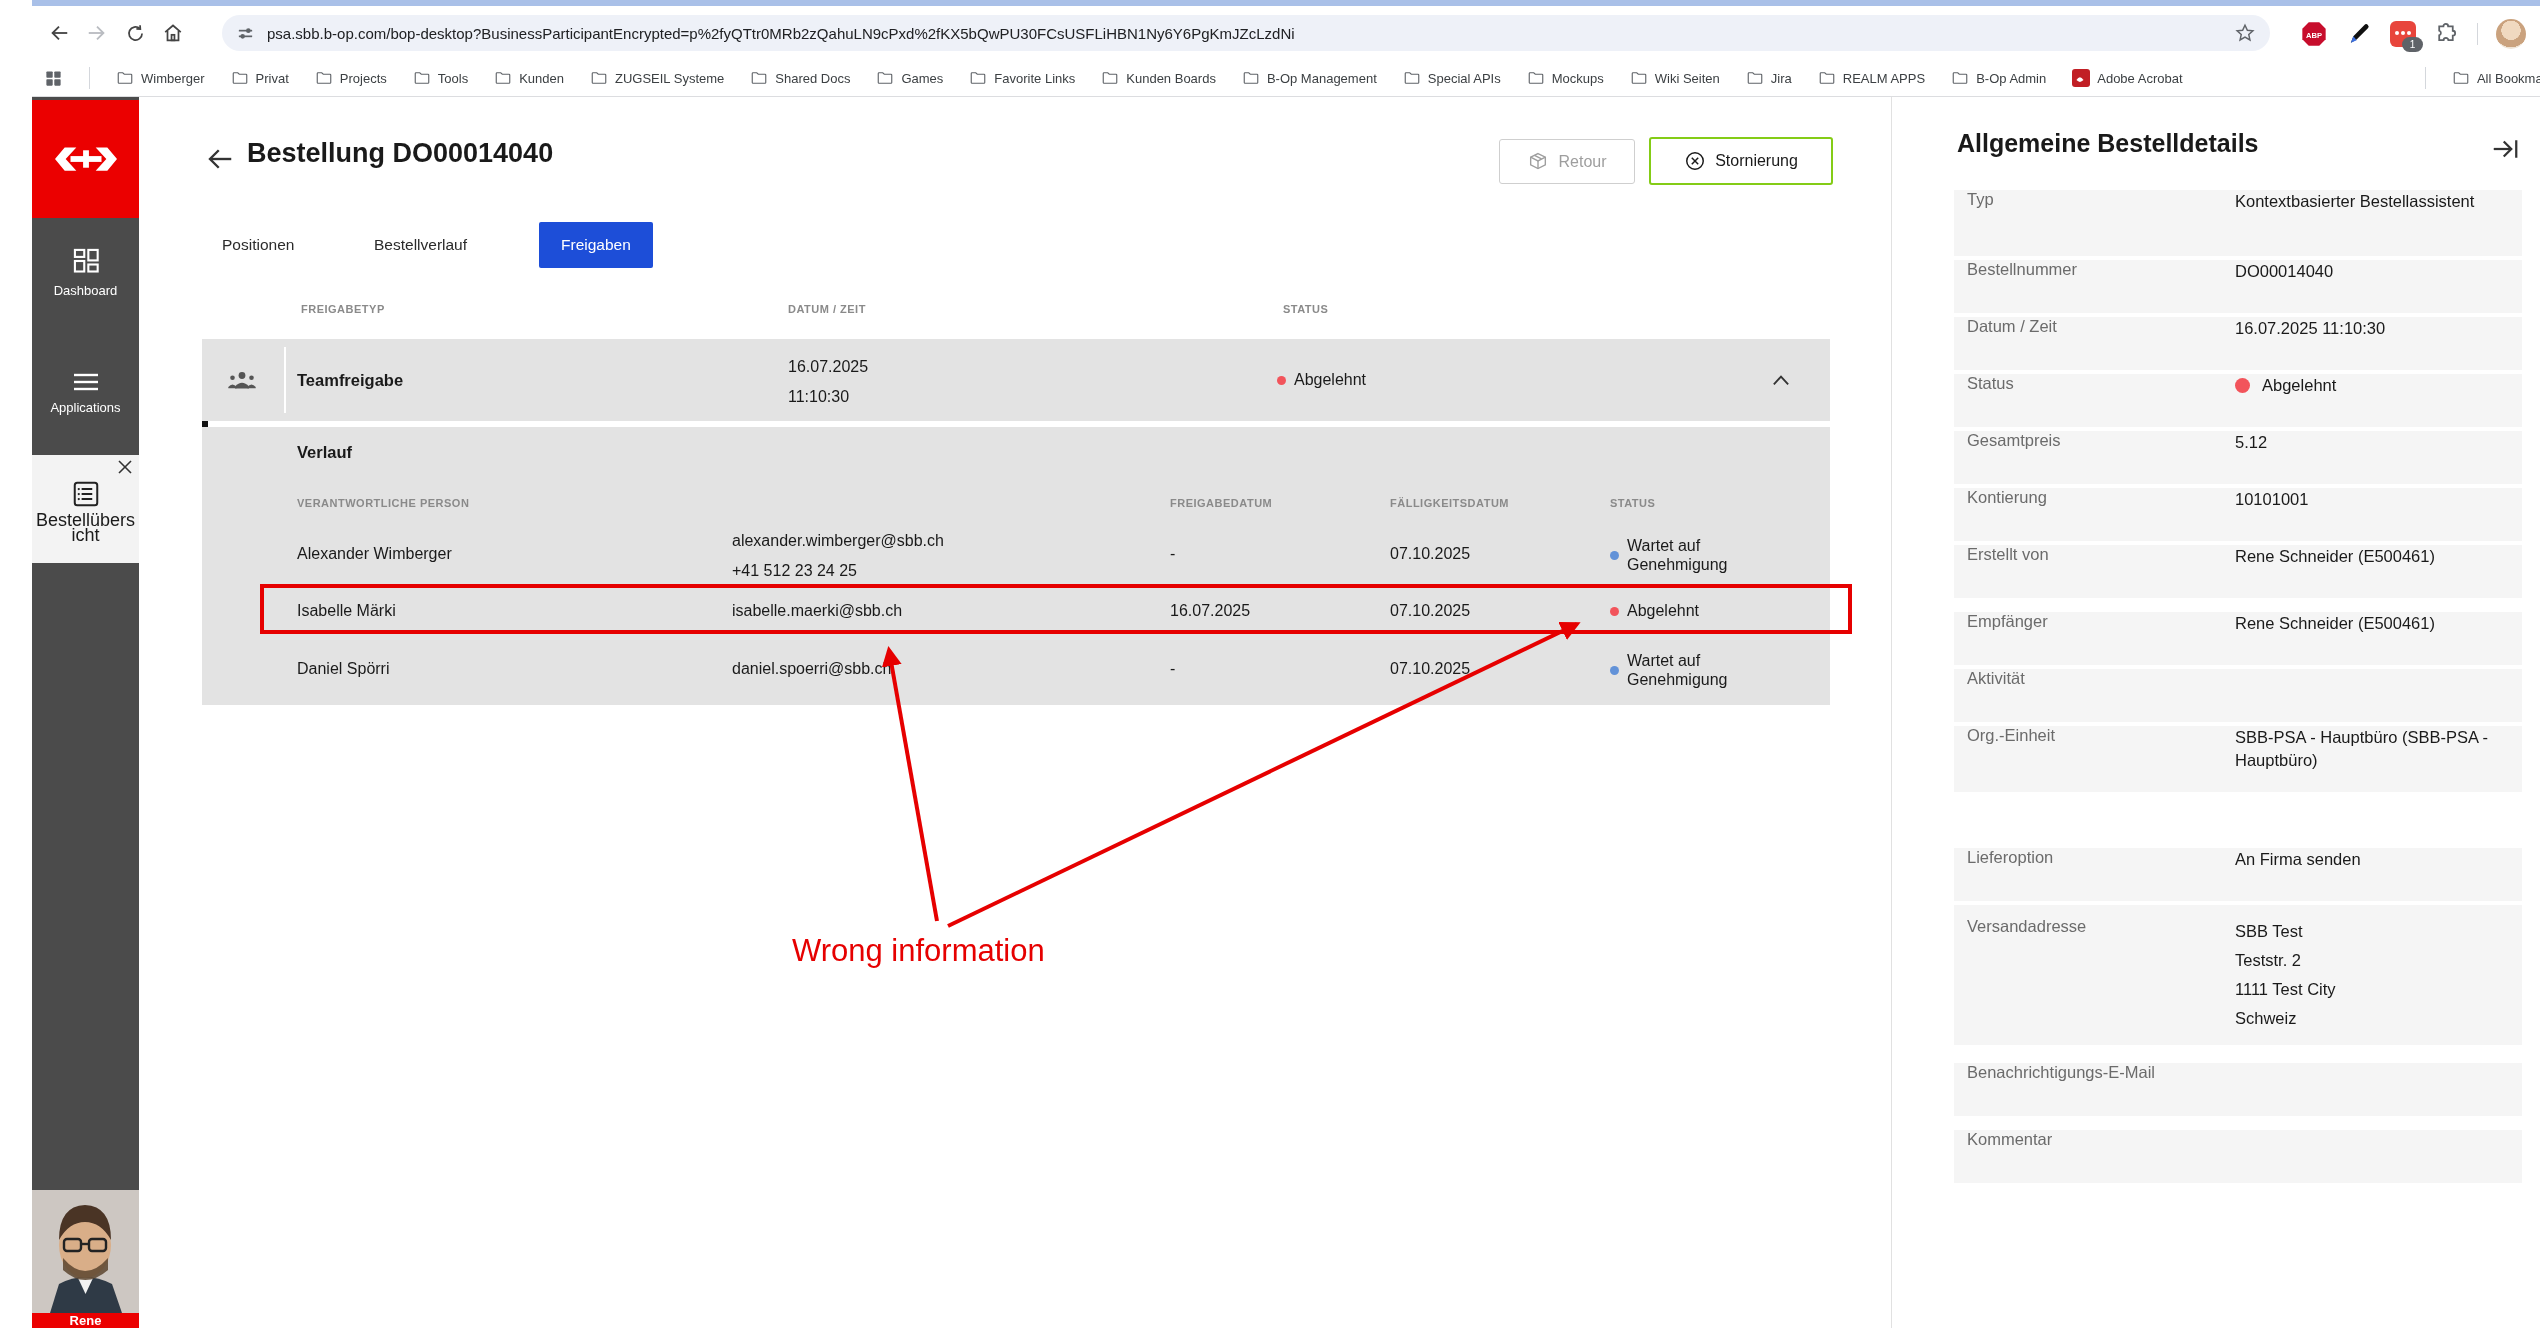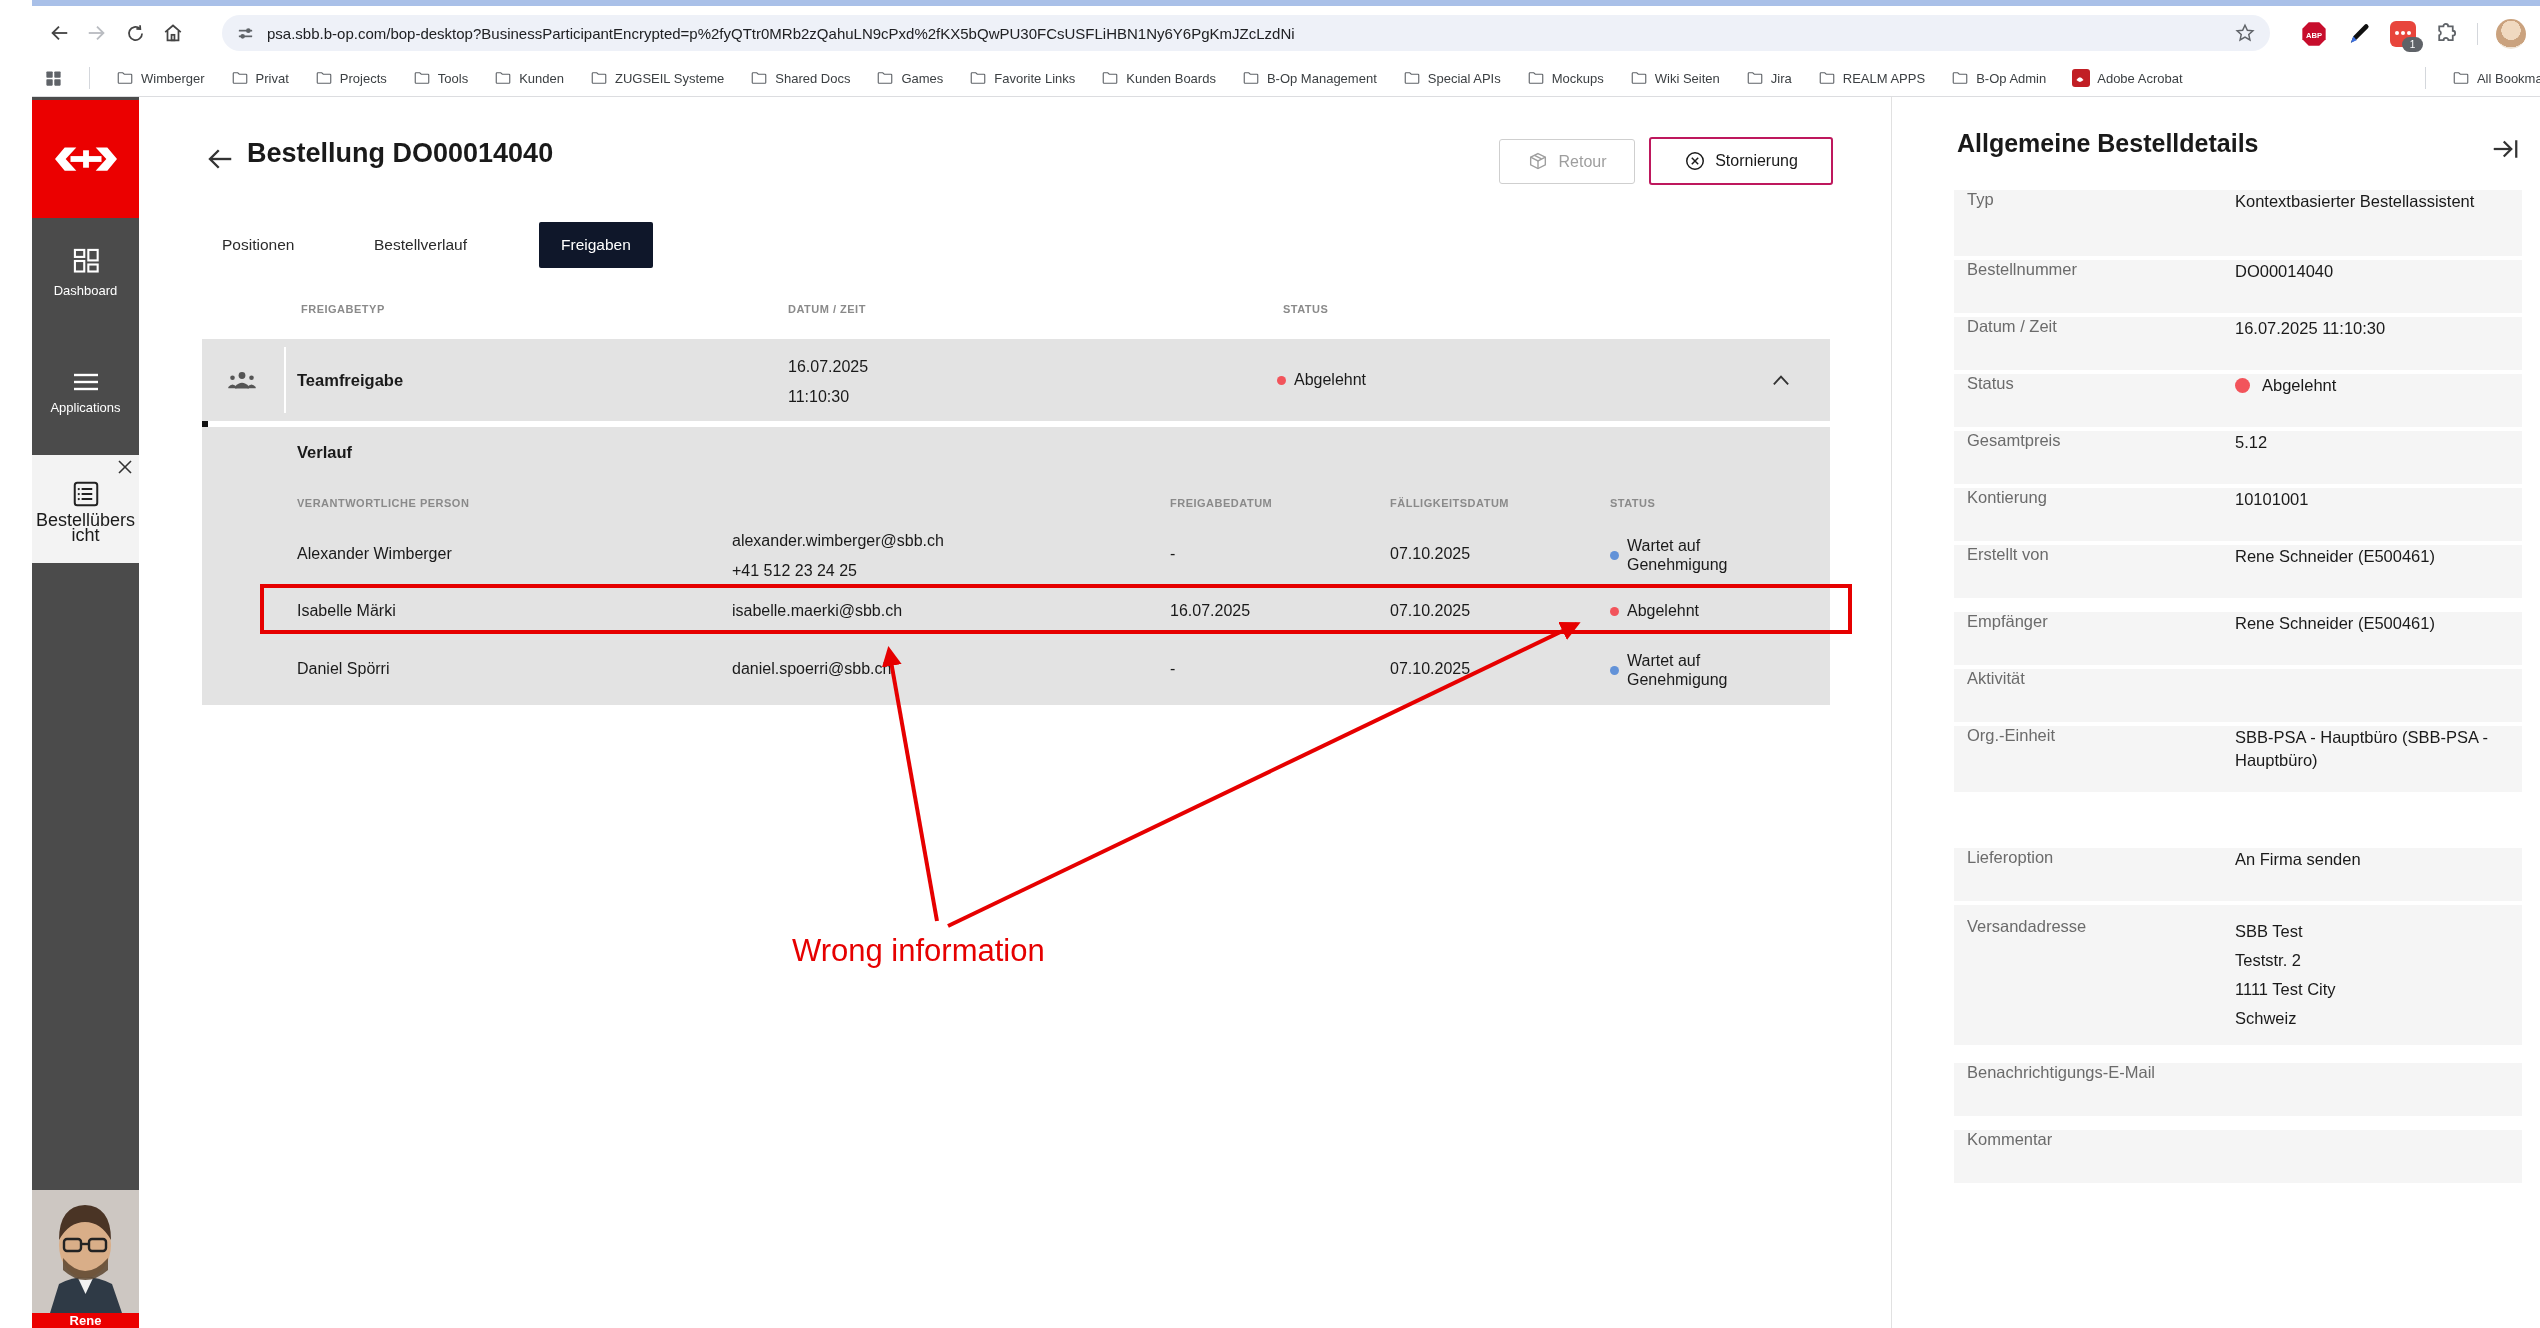--- a/index.html
+++ b/index.html
@@ -38,24 +38,24 @@
   .sb-card .lbl{font-size:18px;line-height:15px;margin-top:4px;overflow-wrap:anywhere;padding:0 2px;}
   .sb-close{position:absolute;right:4px;top:2px;width:20px;height:20px;display:flex;align-items:center;justify-content:center;}
   .sb-user{position:absolute;left:0;top:1093px;width:107px;}
   .sb-name{position:absolute;left:0;top:1216px;width:107px;height:15px;background:#eb0000;color:#fff;
     font-size:13px;font-weight:bold;text-align:center;line-height:15px;}
 
   
   .page-title{position:absolute;left:215px;top:138px;font-size:27px;font-weight:bold;color:#1a1a1a;}
   .btn-retour{position:absolute;left:1467px;top:139px;width:136px;height:45px;border:1px solid #cfcfcf;border-radius:3px;
     background:#fff;display:flex;align-items:center;justify-content:center;gap:9px;color:#9e9e9e;font-size:16px;box-sizing:border-box;}
-  .btn-storno{position:absolute;left:1617px;top:137px;width:184px;height:48px;border:2px solid #be185d;border-radius:3px;
+  .btn-storno{position:absolute;left:1617px;top:137px;width:184px;height:48px;border:2px solid #84cc16;border-radius:3px;
     background:#fff;display:flex;align-items:center;justify-content:center;gap:9px;color:#1a1a1a;font-size:16px;box-sizing:border-box;}
   .tab{position:absolute;top:222px;height:46px;display:flex;align-items:center;font-size:15.5px;color:#2b2b2b;}
-  .tab.active{background:#0f172a;color:#fff;padding:0 22px;border-radius:2px;font-weight:500;}
+  .tab.active{background:#1d4ed8;color:#fff;padding:0 22px;border-radius:2px;font-weight:500;}
   .colhead{position:absolute;font-size:11px;font-weight:bold;letter-spacing:.5px;color:#8a8a8a;}
 
   .grouprow{position:absolute;left:170px;top:339px;width:1628px;height:82px;background:#e3e3e3;}
   .blackbar{position:absolute;left:170px;top:339px;width:6px;height:366px;background:#111;}
   .verlauf{position:absolute;left:170px;top:427px;width:1628px;height:278px;background:#e3e3e3;}
   .vrow-cell{position:absolute;font-size:16px;color:#1a1a1a;}
   .vstat{display:flex;align-items:center;gap:8px;}
   .vstat .dot,.dot{width:9px;height:9px;border-radius:50%;flex:0 0 auto;}
   .vstat .txt{width:132px;line-height:19px;}
 

